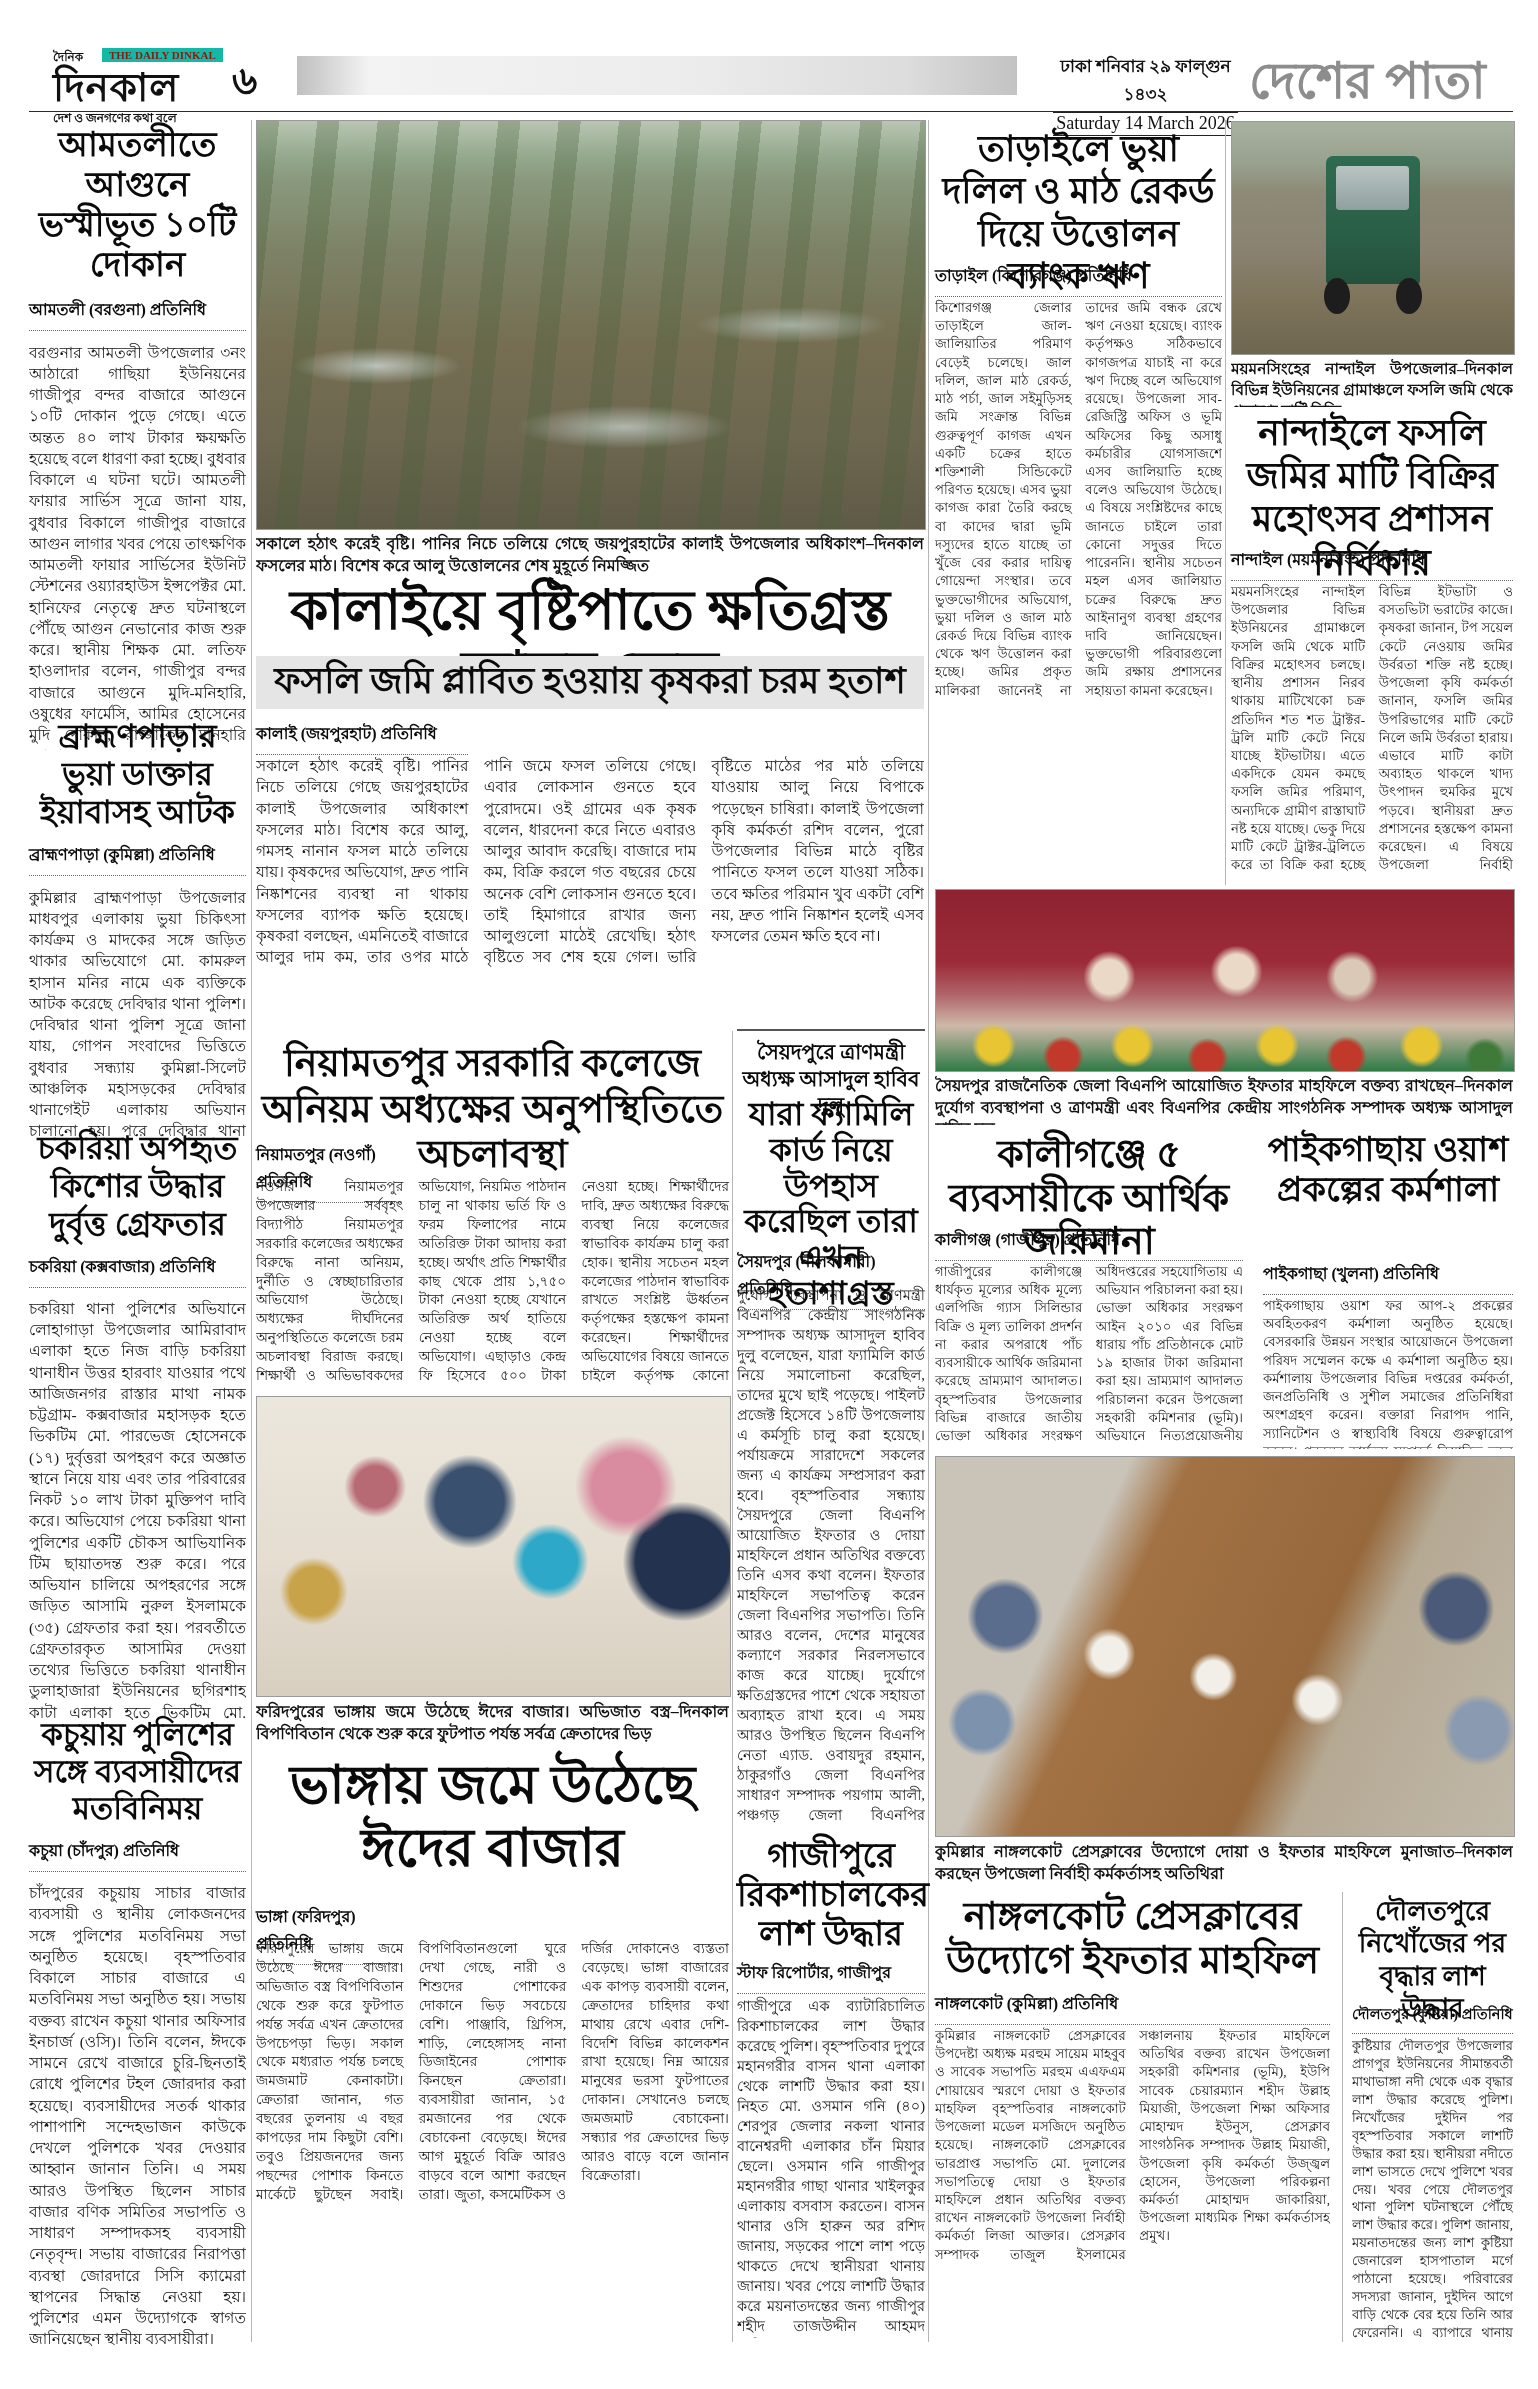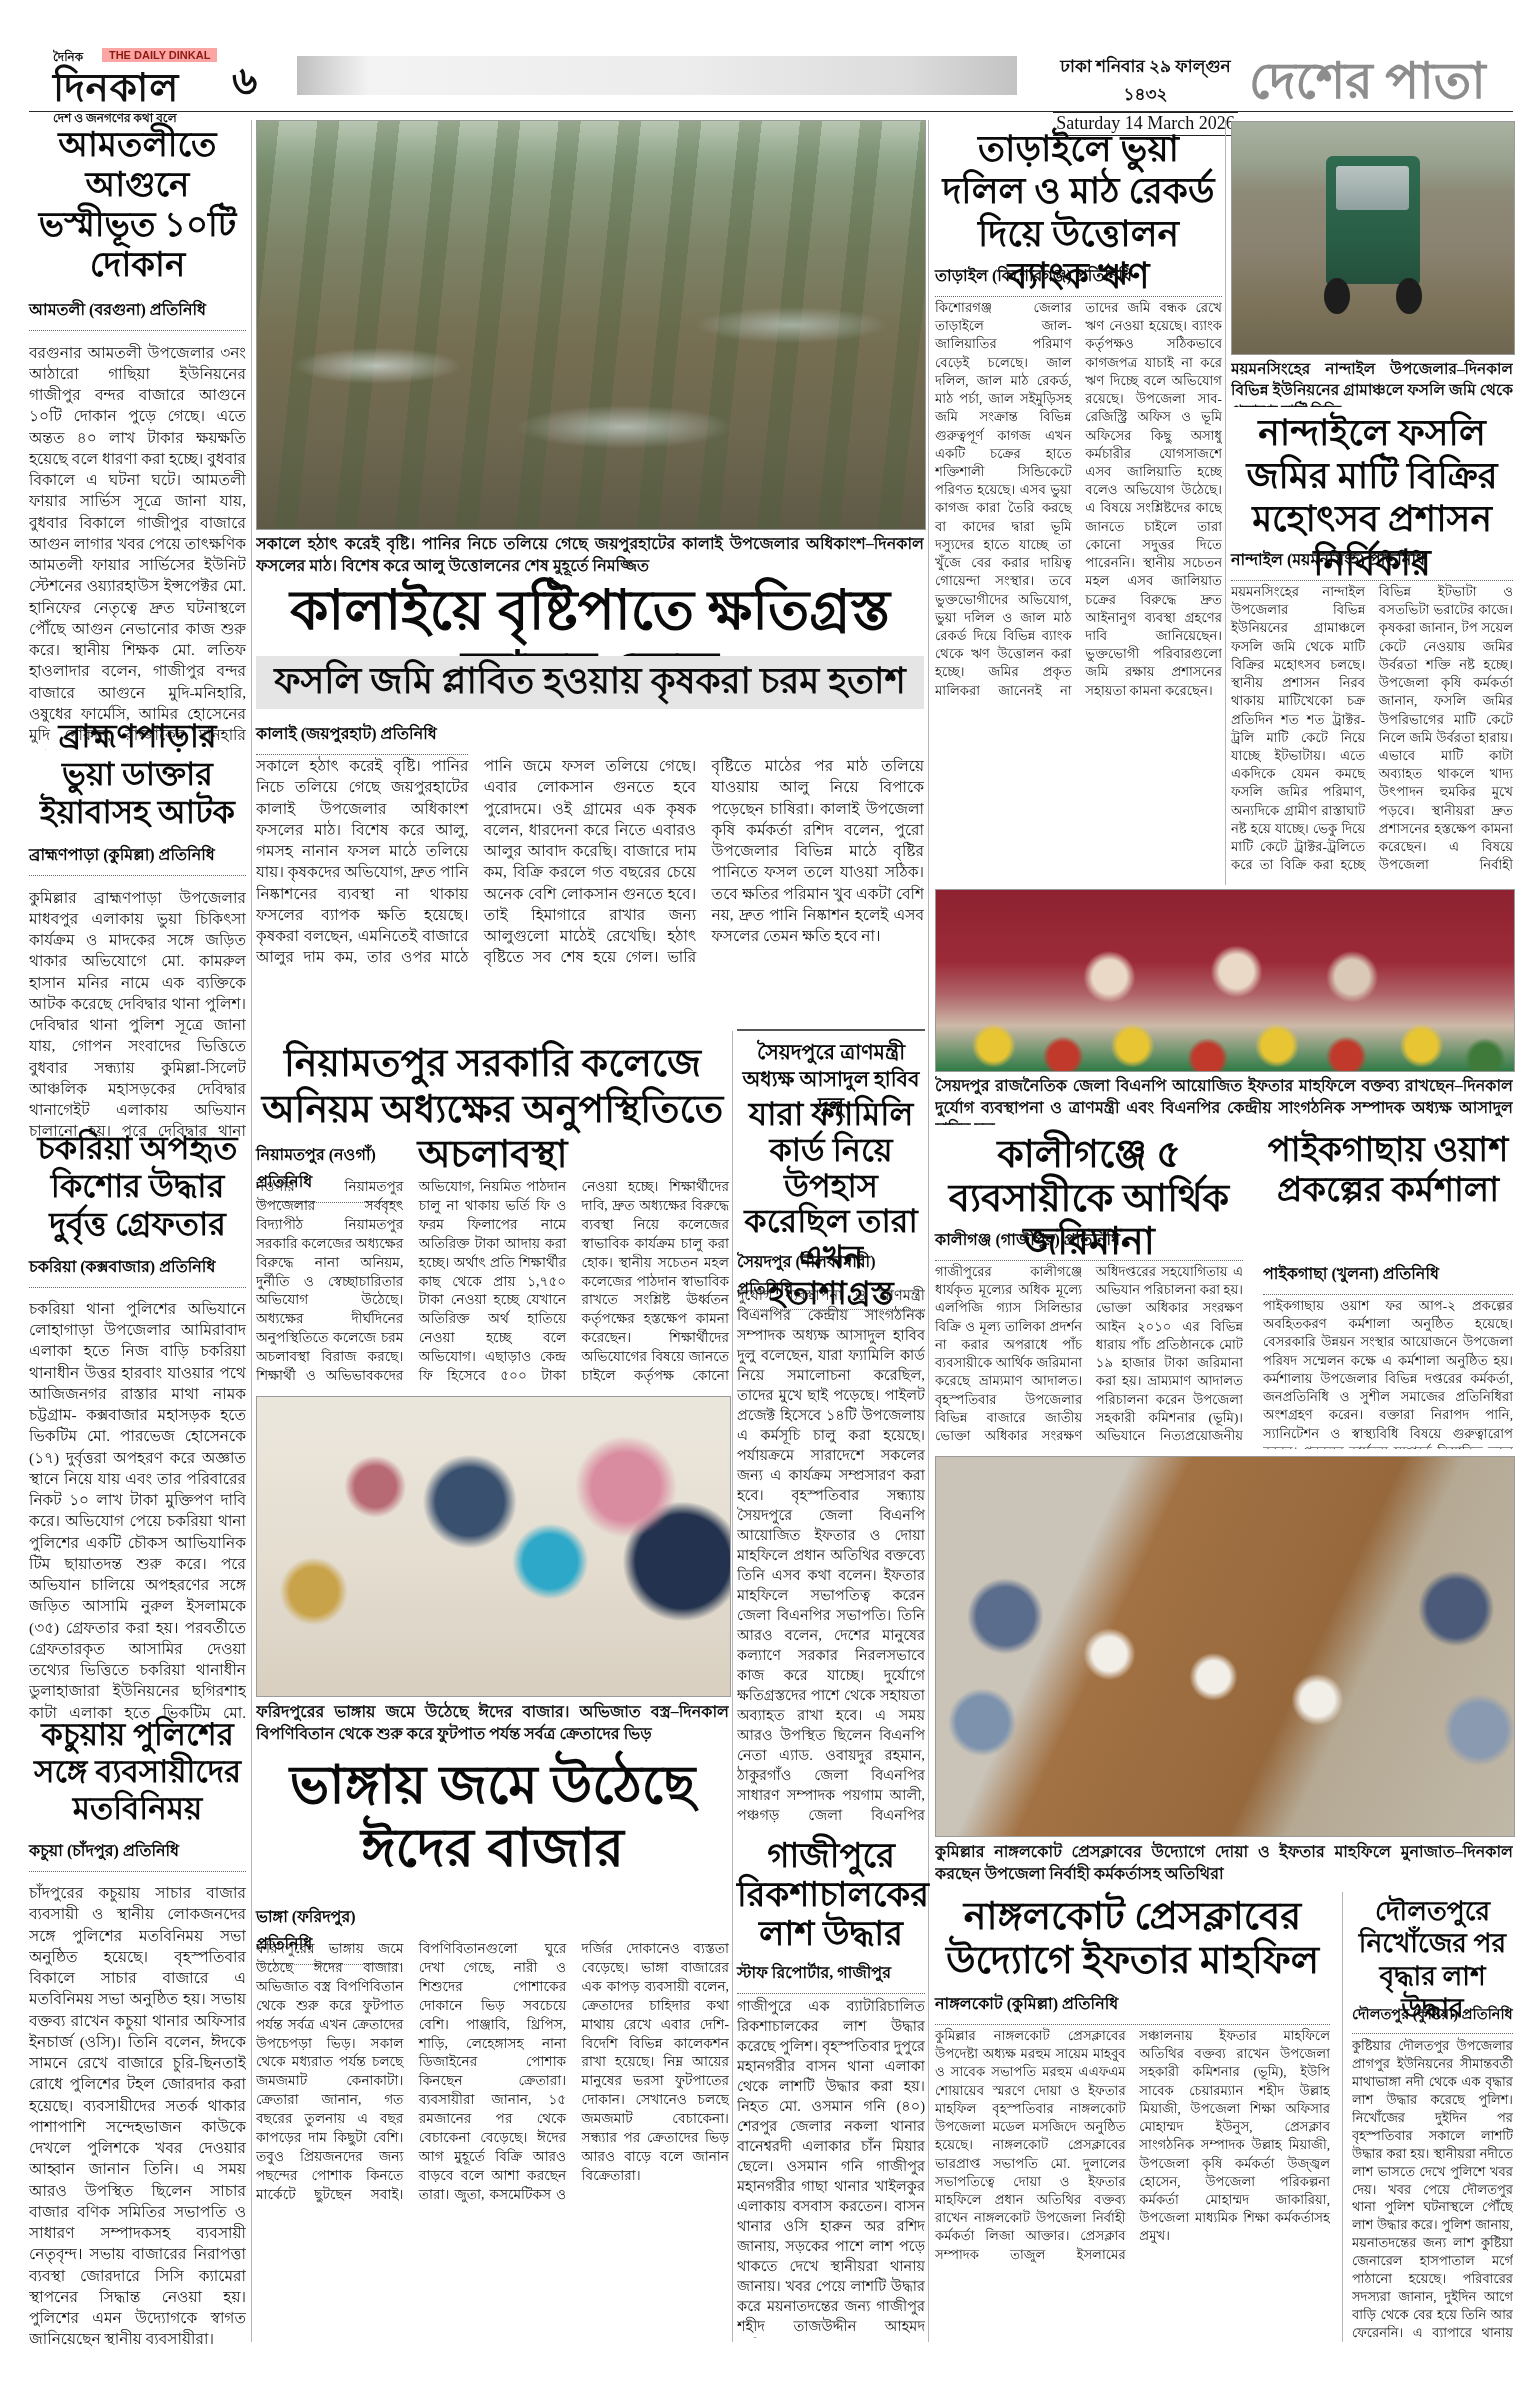--- a/index.html
+++ b/index.html
@@ -12,21 +12,21 @@
   .body-text{font-size:15.4px;line-height:1.38;text-align:justify;color:#161616;overflow:hidden;}
   .cols2{column-count:2;column-gap:13.7px;}
   .cols3{column-count:3;column-gap:15.4px;}
   .caption{font-size:16px;font-weight:600;line-height:1.35;text-align:justify;color:#111;overflow:hidden;}
   .credit{float:right;font-weight:600;}
   .vrule{position:absolute;width:0.9px;background:#b5b5b5;}
   .hrule{position:absolute;height:1.3px;background:#2b2b2b;}
   .subhead-band{background:#e5e5e5;display:flex;align-items:center;justify-content:center;}
   .photo{position:absolute;overflow:hidden;border:0.9px solid #9a9a9a;}
   .gray-bar{background:linear-gradient(90deg,#bfbfbf 0%,#f3f3f3 10%,#ececec 55%,#dcdcdc 85%,#c3c3c3 100%);}
-  .logo-strip{background:#fca5a5;color:#8c1a12;font-family:Liberation Sans, sans-serif;
+  .logo-strip{background:#14b8a6;color:#8c1a12;font-family:Liberation Serif, serif;
               font-weight:700;font-size:11px;padding:0.9px 6.8px;display:inline-block;}
   .sect-title{color:#8d8d8d;font-weight:700;}
   .date-bn{font-weight:700;font-size:17px;border-bottom:1.7px solid #222;padding-bottom:2.6px;text-align:center;}
   .date-en{font-size:18px;border-bottom:1.7px solid #222;padding-bottom:1.7px;text-align:center;font-family:"Liberation Serif",serif;}
 </style>
 </head>
 <body>
 
 <div id="page">
 

